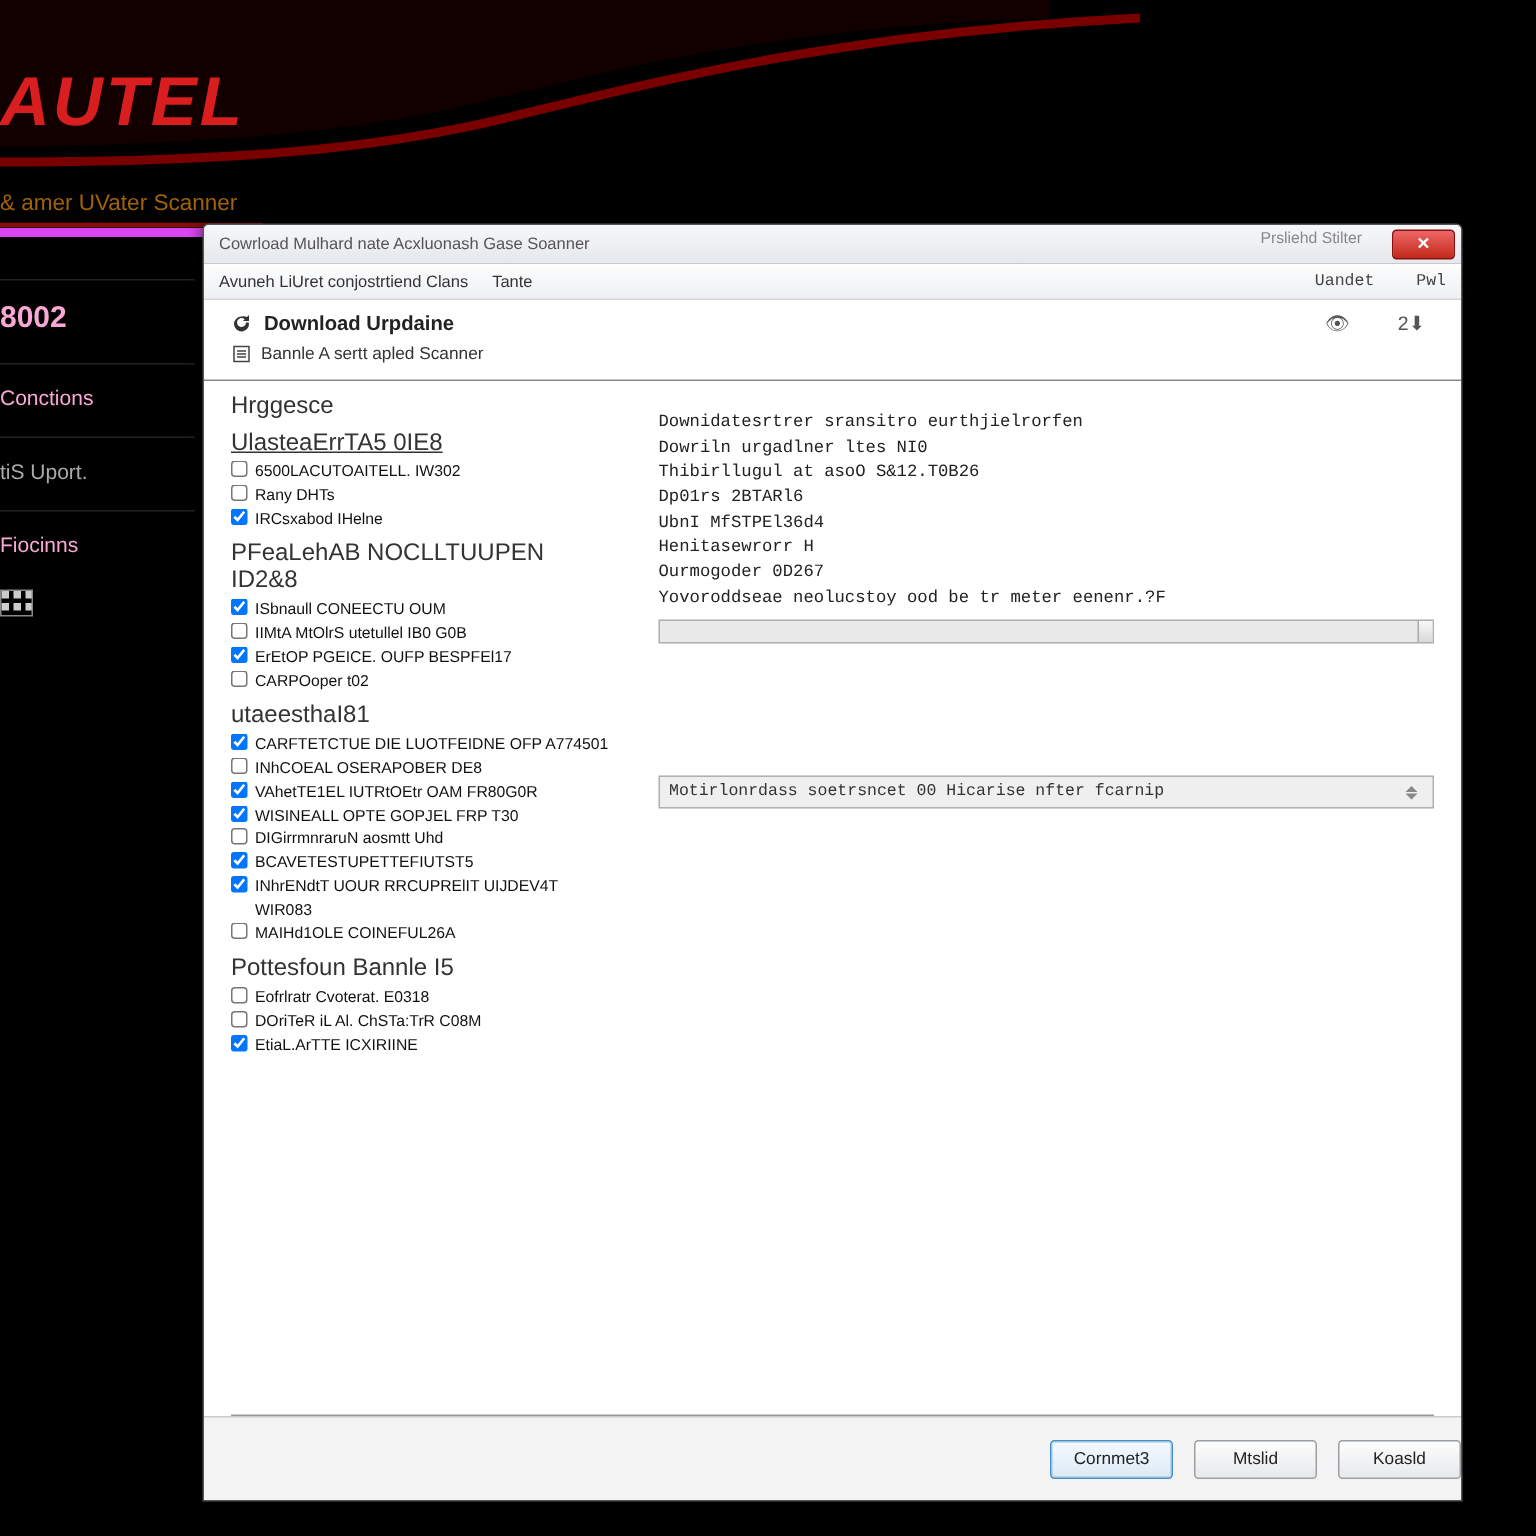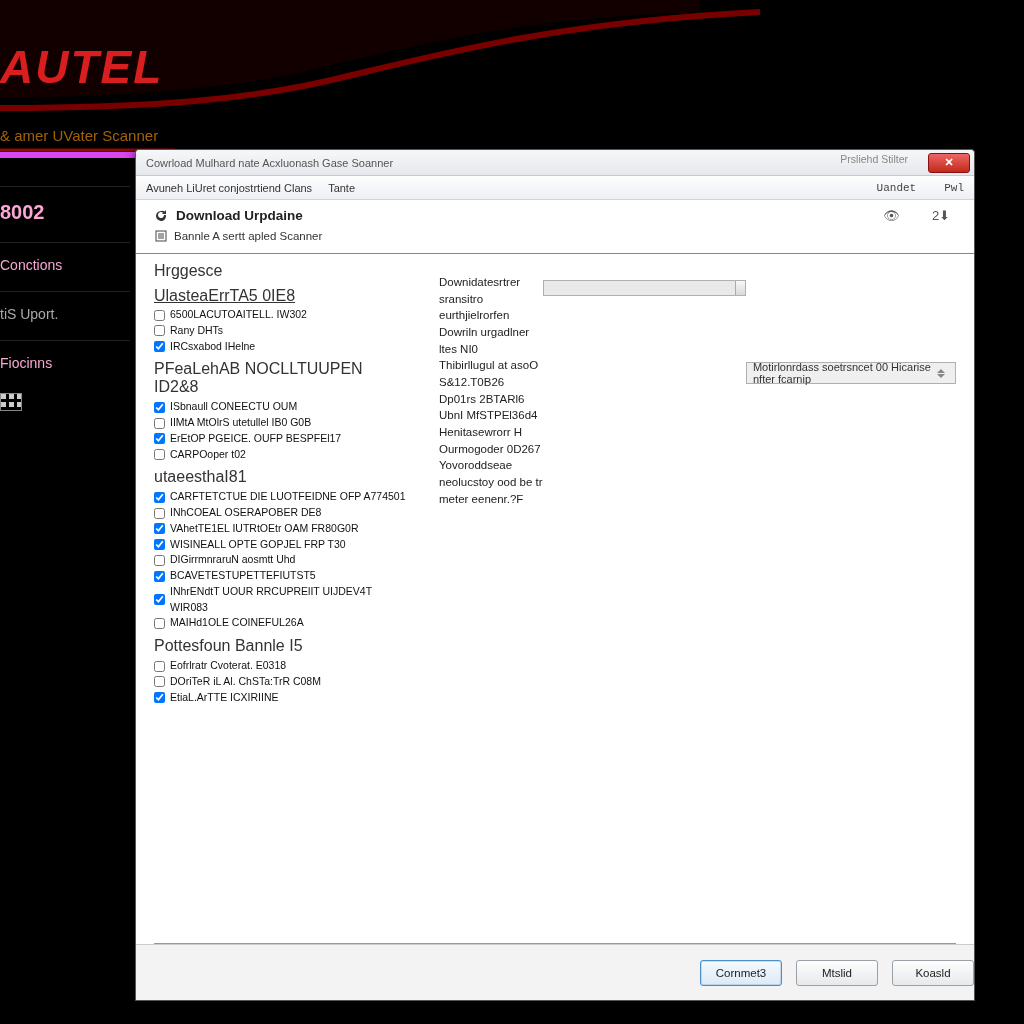--- a/index.html
+++ b/index.html
@@ -134,30 +134,31 @@
 }
 .col-left {
   width: 255px;
   font-size: 11px; color: #111;
   display:flex; flex-direction:column; gap:2px;
   padding-top: 2px;
 }
 .col-left .tight { line-height: 1.1; }
 .col-left .grp-title { font-size:16px; color:#333; margin-top:4px; margin-bottom:1px; }
 .check-row {
-  display: flex; align-items: center; gap: 5px;
+  display: flex; gap: 5px;
   font-size: 10.5px; line-height: 1.5;
 }
 .check-row input { width:11px; height:11px; }
 
 .col-right {
   flex: 1;
   font-size: 11.5px; color: #222;
-  display:flex; gap:0;
+  display:flex; flex-direction:column; gap:0;
   padding-top: 18px;
+  font-family: Liberation Mono, monospace;
 }
 .col-right .log-line { line-height: 1.45; }
 .progress-box {
   margin-top: 6px;
   width: 100%; height: 16px;
   background: #e9e9e9;
   border: 1px solid #b0b0b0;
   position: relative;
 }
 .progress-box .handle {

